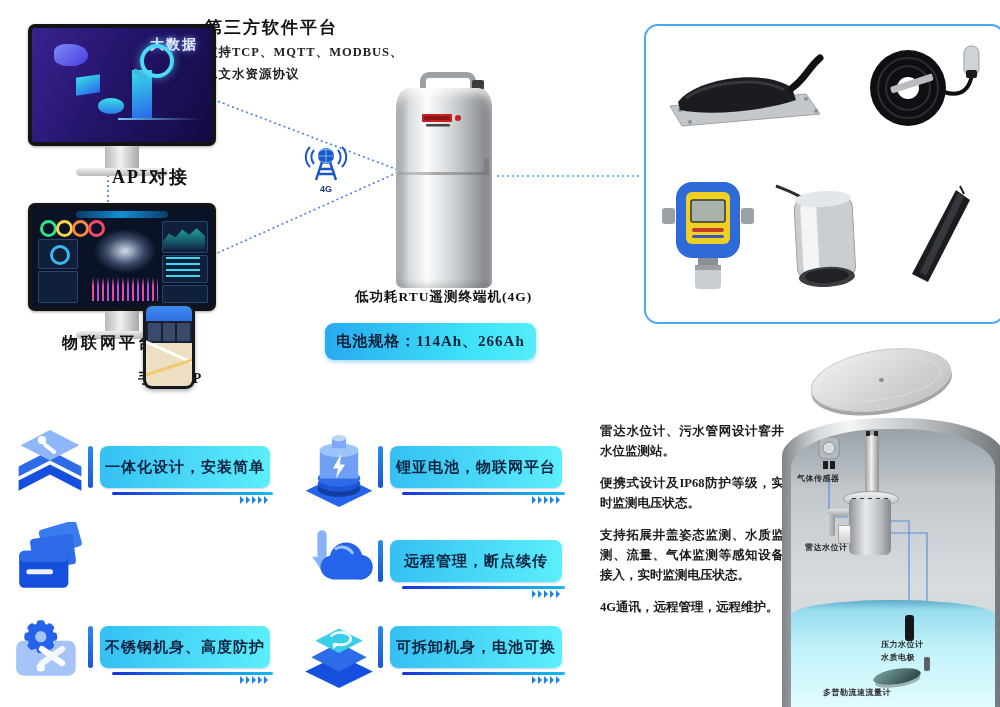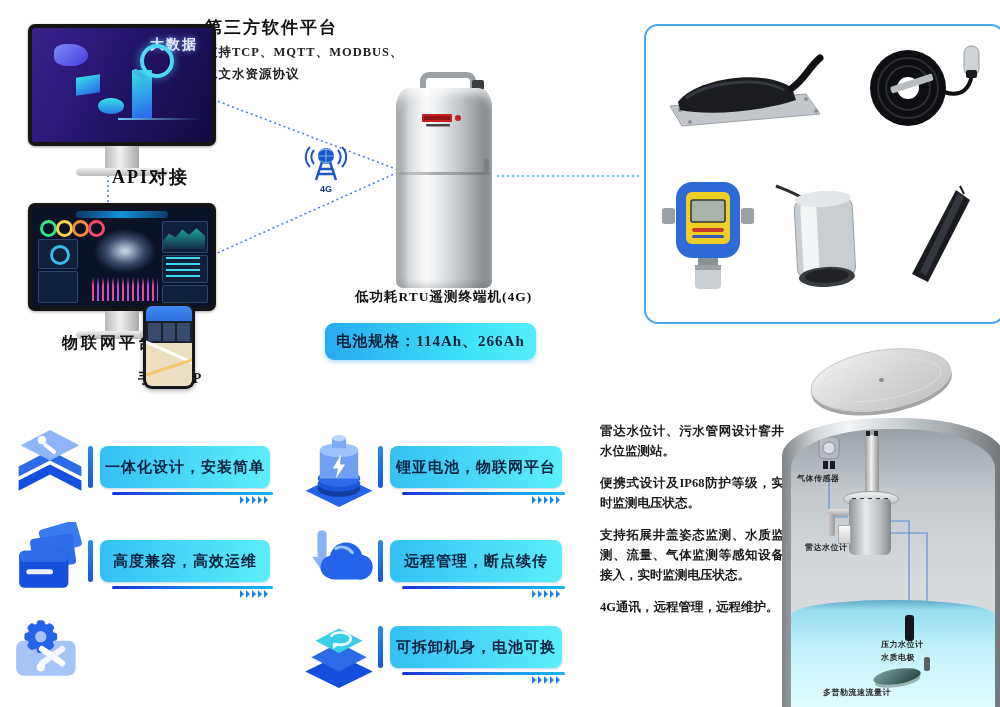--- a/index.html
+++ b/index.html
@@ -342,33 +342,20 @@
     <g transform="rotate(-16 40 30)">
         <rect x="28" y="4" width="38" height="26" rx="4" fill="#3b7bf0"></rect>
       </g>
     <g transform="rotate(-8 35 36)">
         <rect x="16" y="14" width="42" height="30" rx="4" fill="#2e6be8"></rect>
       </g>
     <rect x="3" y="28" width="48" height="36" rx="5" fill="#1450dd"></rect>
     <rect x="3" y="28" width="48" height="11" rx="5" fill="#2e6be8"></rect>
     <rect x="10" y="46" width="26" height="5" rx="2.5" fill="#ffffff" opacity="0.92"></rect>
   </svg>
-  <div class="pillwrap" style="left:88px;top:540px;width:182px">
-    <div class="pill-bar"></div>
-    <div class="pill">
-      <span class="cn">高度兼容，高效运维</span>
-      <svg class="arrows" width="30" height="8" viewBox="0 0 30 8">
-        <polygon points="0,0 4,4 0,8" fill="#1b82e8"></polygon>
-          <polygon points="6,0 10,4 6,8" fill="#1b82e8"></polygon>
-        <polygon points="12,0 16,4 12,8" fill="#1b82e8"></polygon>
-          <polygon points="18,0 22,4 18,8" fill="#1b82e8"></polygon>
-        <polygon points="24,0 28,4 24,8" fill="#1b82e8"></polygon>
-      </svg>
-    </div>
-  </div>
 
   <svg class="feat-icon" style="left:305px;top:524px" width="72" height="80" viewBox="0 0 70 78">
     <rect x="12" y="6" width="9" height="28" rx="4.5" fill="#8ab2f7"></rect>
     <polygon points="7,32 26,32 16.5,46" fill="#8ab2f7"></polygon>
     <circle cx="40" cy="34" r="16" fill="#2563eb"></circle>
     <circle cx="26" cy="42" r="11" fill="#2563eb"></circle>
     <circle cx="54" cy="42" r="12" fill="#2563eb"></circle>
     <rect x="20" y="40" width="42" height="14" rx="7" fill="#2563eb"></rect>
     <path d="M30,24 a12,12 0 0 1 16,4" stroke="#9cc4fa" stroke-width="3" fill="none" stroke-linecap="round"></path>
   </svg>
@@ -395,20 +382,33 @@
       <rect x="-16" y="-4" width="32" height="8" rx="3" fill="#2563eb" transform="rotate(135)"></rect>
       <circle r="13" fill="#2563eb"></circle>
       <circle r="5.5" fill="#a6c4f8"></circle>
     </g>
     <g>
       <rect x="22" y="42" width="30" height="6" rx="3" fill="#ffffff" transform="rotate(35 37 45)"></rect>
       <rect x="22" y="42" width="30" height="6" rx="3" fill="#f2f6ff" transform="rotate(-35 37 45)"></rect>
       <circle cx="26" cy="56" r="4" fill="#ffffff"></circle>
     </g>
   </svg>
+  <div class="pillwrap" style="left:88px;top:626px;width:182px">
+    <div class="pill-bar"></div>
+    <div class="pill">
+      <span class="cn">不锈钢机身、高度防护</span>
+      <svg class="arrows" width="30" height="8" viewBox="0 0 30 8">
+        <polygon points="0,0 4,4 0,8" fill="#1b82e8"></polygon>
+          <polygon points="6,0 10,4 6,8" fill="#1b82e8"></polygon>
+        <polygon points="12,0 16,4 12,8" fill="#1b82e8"></polygon>
+          <polygon points="18,0 22,4 18,8" fill="#1b82e8"></polygon>
+        <polygon points="24,0 28,4 24,8" fill="#1b82e8"></polygon>
+      </svg>
+    </div>
+  </div>
 
   <svg class="feat-icon" style="left:303px;top:612px" width="72" height="80" viewBox="0 0 70 78">
     <polygon points="35,42 68,58 35,74 2,58" fill="#1450dd"></polygon>
     <polygon points="35,30 62,44 35,58 8,44" fill="#2e6be8"></polygon>
     <polygon points="35,16 58,28 35,40 12,28" fill="#38cfe8"></polygon>
     <path d="M27,24 a10,6 0 1 1 4,7" stroke="#eafcff" stroke-width="2.6" fill="none"></path>
     <polygon points="29,30 35,32 29,36" fill="#eafcff"></polygon>
   </svg>
   <div class="pillwrap" style="left:378px;top:626px;width:184px">
     <div class="pill-bar"></div>

